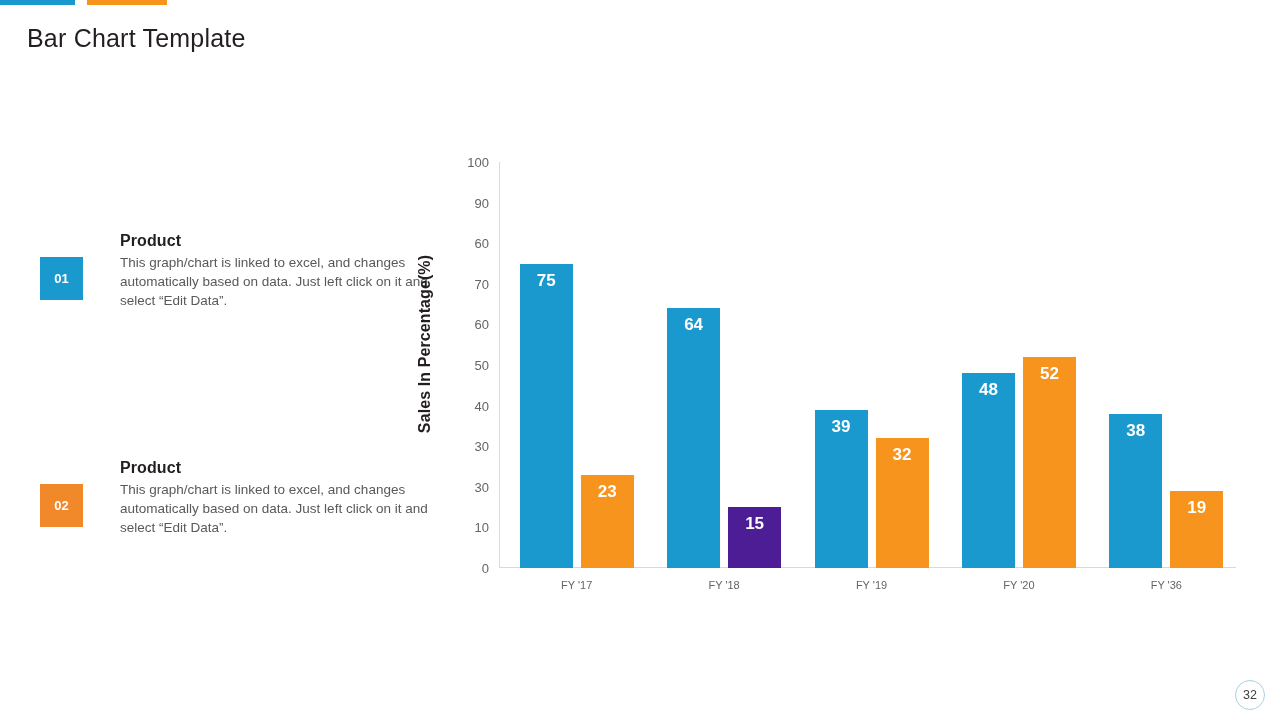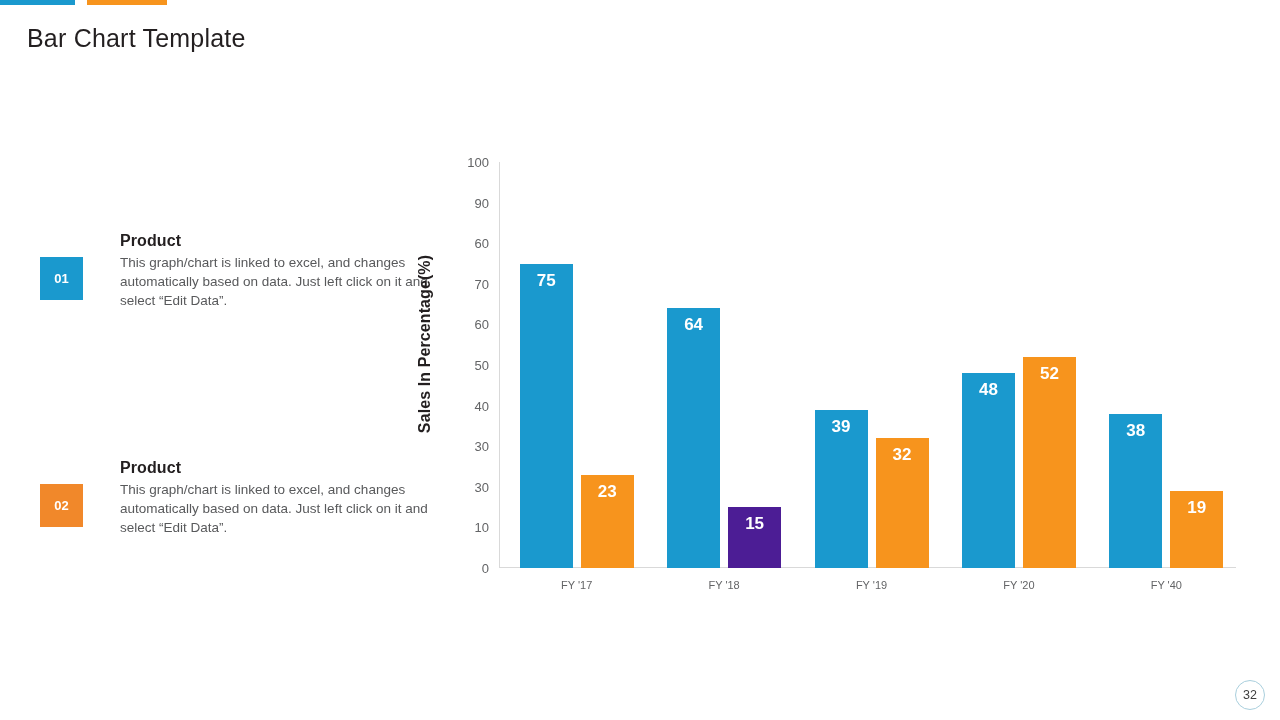--- a/index.html
+++ b/index.html
@@ -297,21 +297,21 @@
           </div>
           <div class="group">
             <div class="bars">
               <div class="bar s1" style="height: 38%; background: rgb(26, 153, 206);">
                 <span class="bar-label">38</span>
               </div>
               <div class="bar s2" style="height: 19%; background: rgb(247, 148, 29);">
                 <span class="bar-label">19</span>
               </div>
             </div>
-            <div class="xtick">FY '40</div>
+            <div class="xtick">FY '36</div>
           </div>
         </div>
     </div>
   </div>
 
   <div class="page-num">32</div>
 
 </div>
 
 </body></html>

